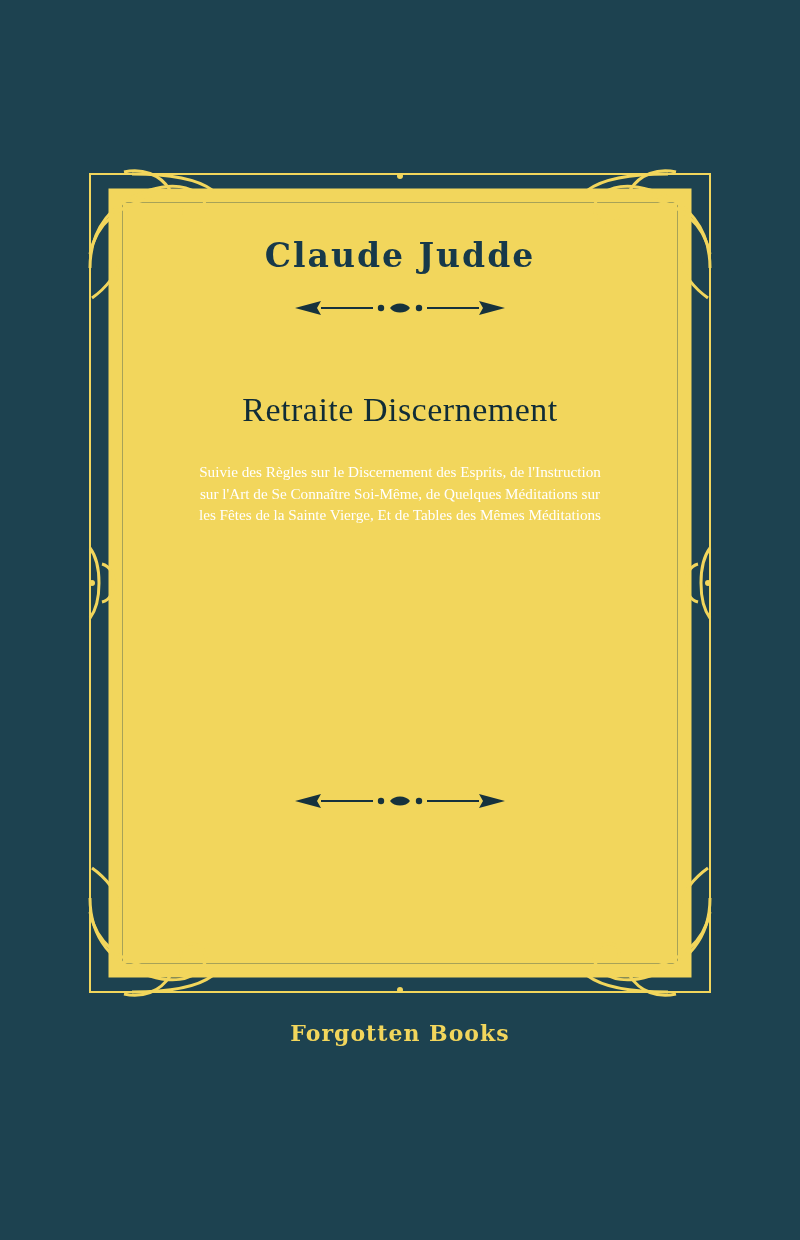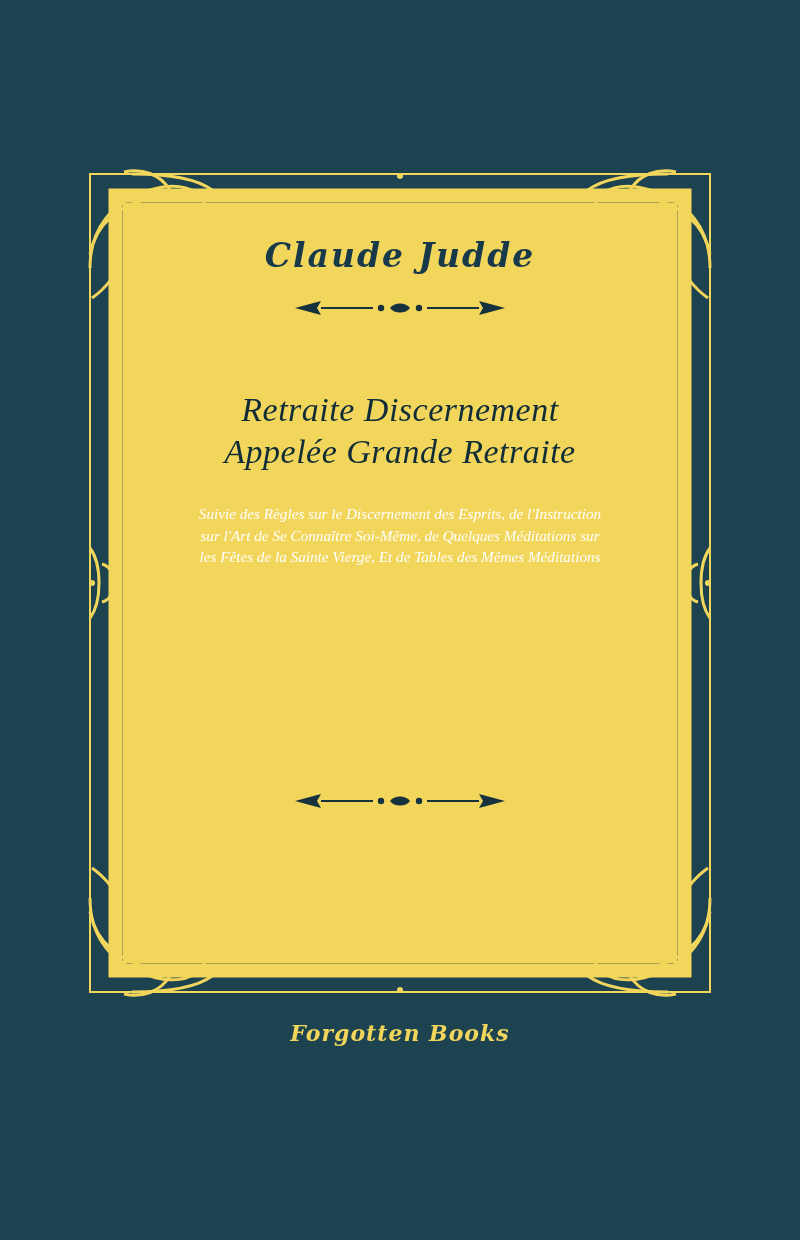--- a/index.html
+++ b/index.html
@@ -12,21 +12,20 @@
     background: #1d4250;
     font-family: "Liberation Serif", serif;
     overflow: hidden;
   }
 
   .cover {
     position: relative;
     width: 800px;
     height: 950px;
     background: #1d4250;
-    font-style: italic;
   }
 
   
   .frame {
     position: absolute;
     left: 72px;
     top: 168px;
     width: 656px;
     height: 830px;
   }
@@ -214,21 +213,20 @@
           <rect x="26" y="10" width="52" height="2"></rect>
           <rect x="132" y="10" width="52" height="2"></rect>
           <circle cx="86" cy="11" r="3.2"></circle>
           <circle cx="124" cy="11" r="3.2"></circle>
           <path d="M95 11 C99 5 111 5 115 11 C111 17 99 17 95 11 Z"></path>
         </g>
       </svg>
 
       <div class="title">
         <span class="line">Retraite Discernement</span>
-        <span class="line">Appelée Grande Retraite</span>
       </div>
 
       <div class="subtitle">
         <span class="line">Suivie des Règles sur le Discernement des Esprits, de l'Instruction</span>
         <span class="line">sur l'Art de Se Connaître Soi-Même, de Quelques Méditations sur</span>
         <span class="line">les Fêtes de la Sainte Vierge, Et de Tables des Mêmes Méditations</span>
       </div>
 
       <svg class="divider-2" viewBox="0 0 210 22">
         <g fill="#16323d">

